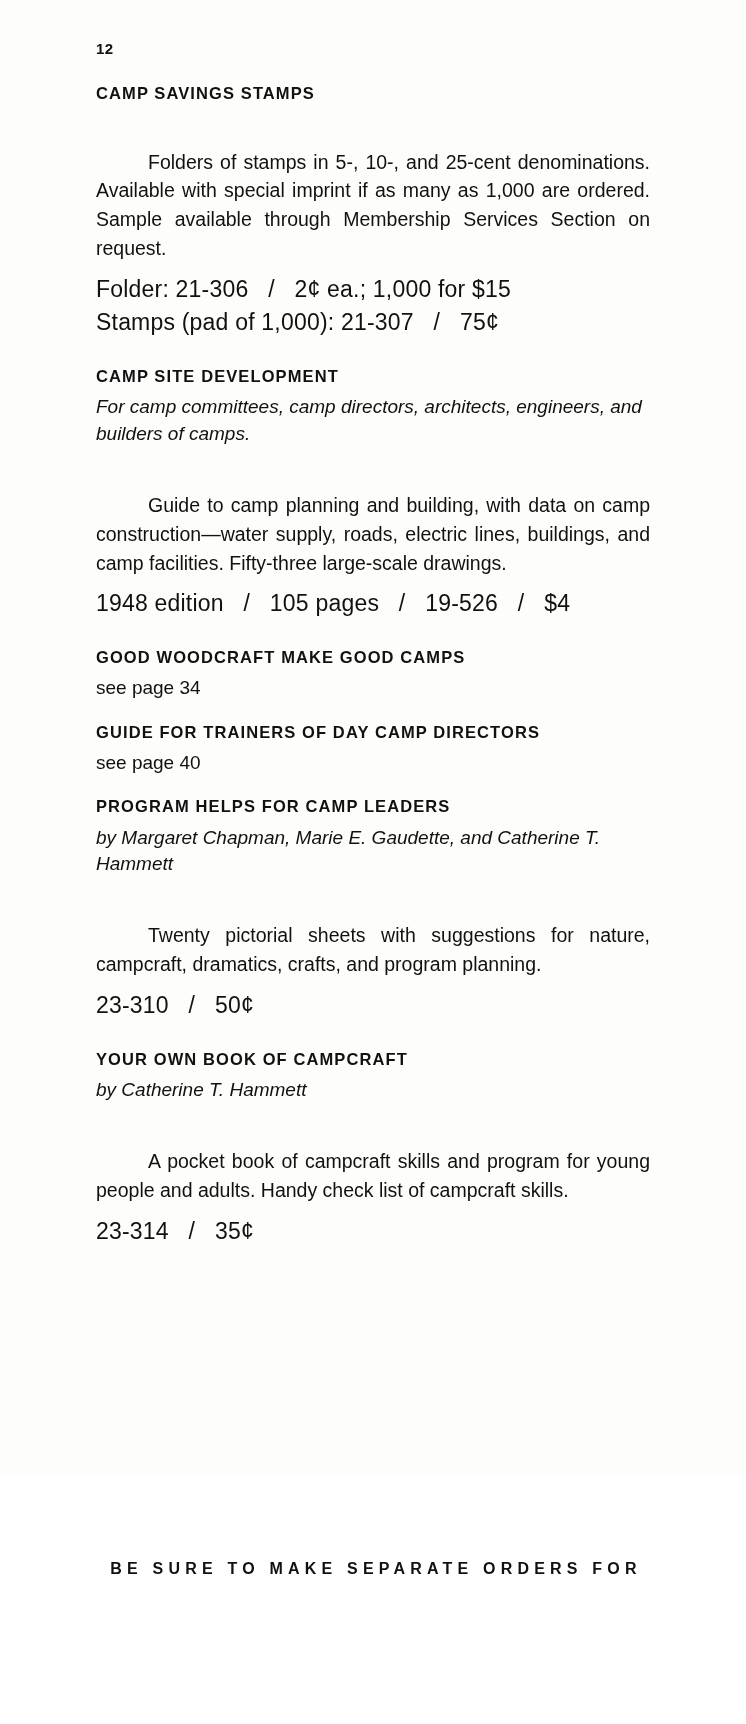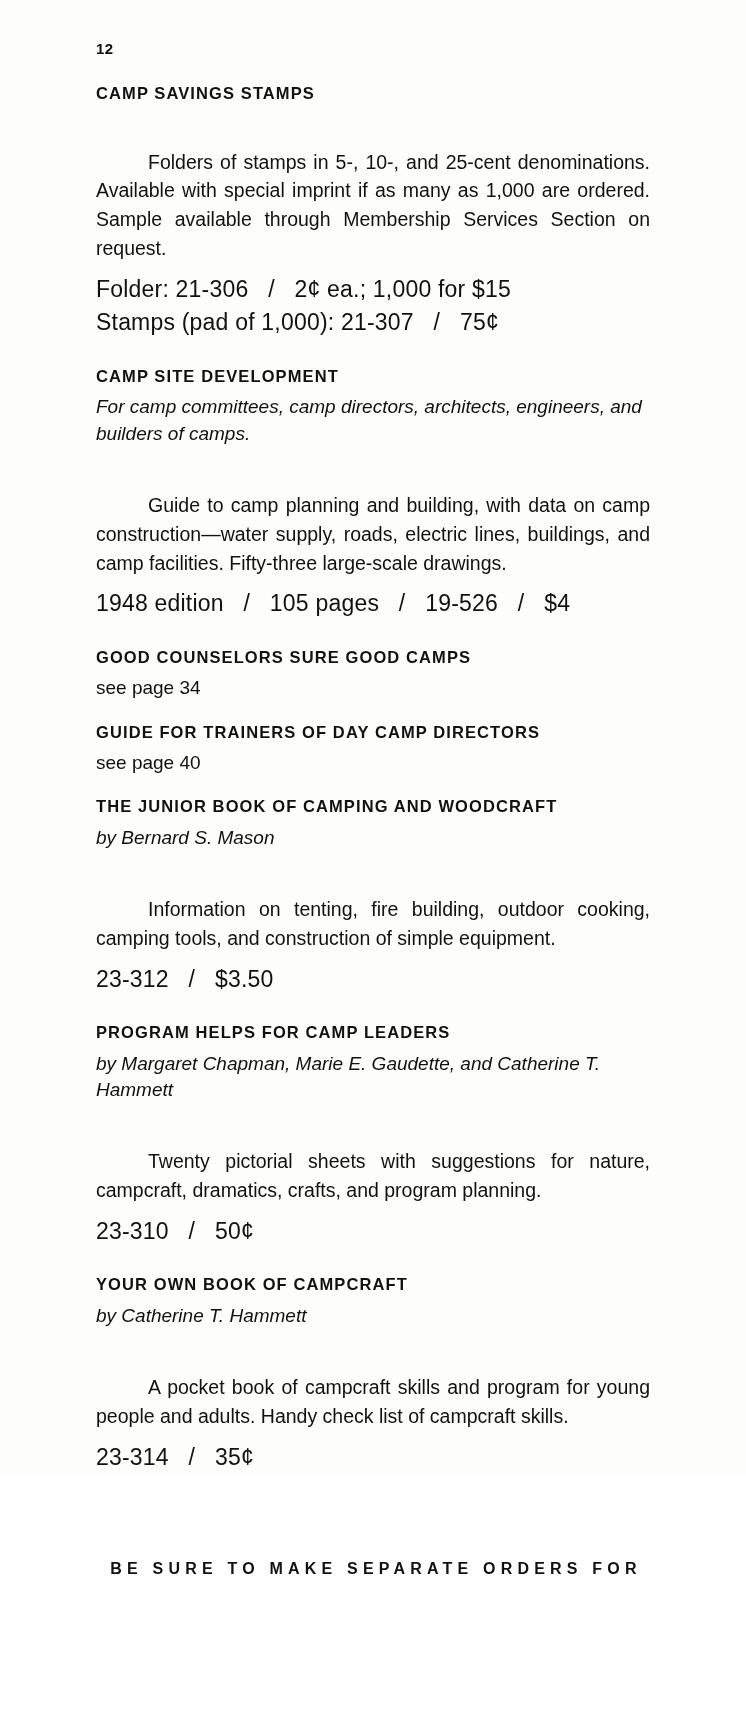--- a/index.html
+++ b/index.html
@@ -105,37 +105,29 @@
     <div class="entry">
       <div class="entry-title">CAMP SITE DEVELOPMENT</div>
       <div class="entry-byline">For camp committees, camp directors, architects, engineers, and builders of camps.</div>
       <div class="entry-desc">Guide to camp planning and building, with data on camp construction—water supply, roads, electric lines, buildings, and camp facilities. Fifty-three large-scale drawings.</div>
       <div class="entry-price">
         <span>1948 edition   /   105 pages   /   19-526   /   $4</span>
       </div>
     </div>
 
     <div class="entry tight">
-      <div class="entry-title">GOOD COUNSELORS SURE GOOD CAMPS</div>
+      <div class="entry-title">GOOD WOODCRAFT MAKE GOOD CAMPS</div>
       <div class="entry-note">see page 34</div>
     </div>
 
     <div class="entry tight">
       <div class="entry-title">GUIDE FOR TRAINERS OF DAY CAMP DIRECTORS</div>
       <div class="entry-note">see page 40</div>
     </div>
 
-    <div class="entry">
-      <div class="entry-title">THE JUNIOR BOOK OF CAMPING AND WOODCRAFT</div>
-      <div class="entry-byline">by Bernard S. Mason</div>
-      <div class="entry-desc">Information on tenting, fire building, outdoor cooking, camping tools, and construction of simple equipment.</div>
-      <div class="entry-price">
-        <span>23-312   /   $3.50</span>
-      </div>
-    </div>
 
     <div class="entry">
       <div class="entry-title">PROGRAM HELPS FOR CAMP LEADERS</div>
       <div class="entry-byline">by Margaret Chapman, Marie E. Gaudette, and Catherine T. Hammett</div>
       <div class="entry-desc">Twenty pictorial sheets with suggestions for nature, campcraft, dramatics, crafts, and program planning.</div>
       <div class="entry-price">
         <span>23-310   /   50¢</span>
       </div>
     </div>
 

